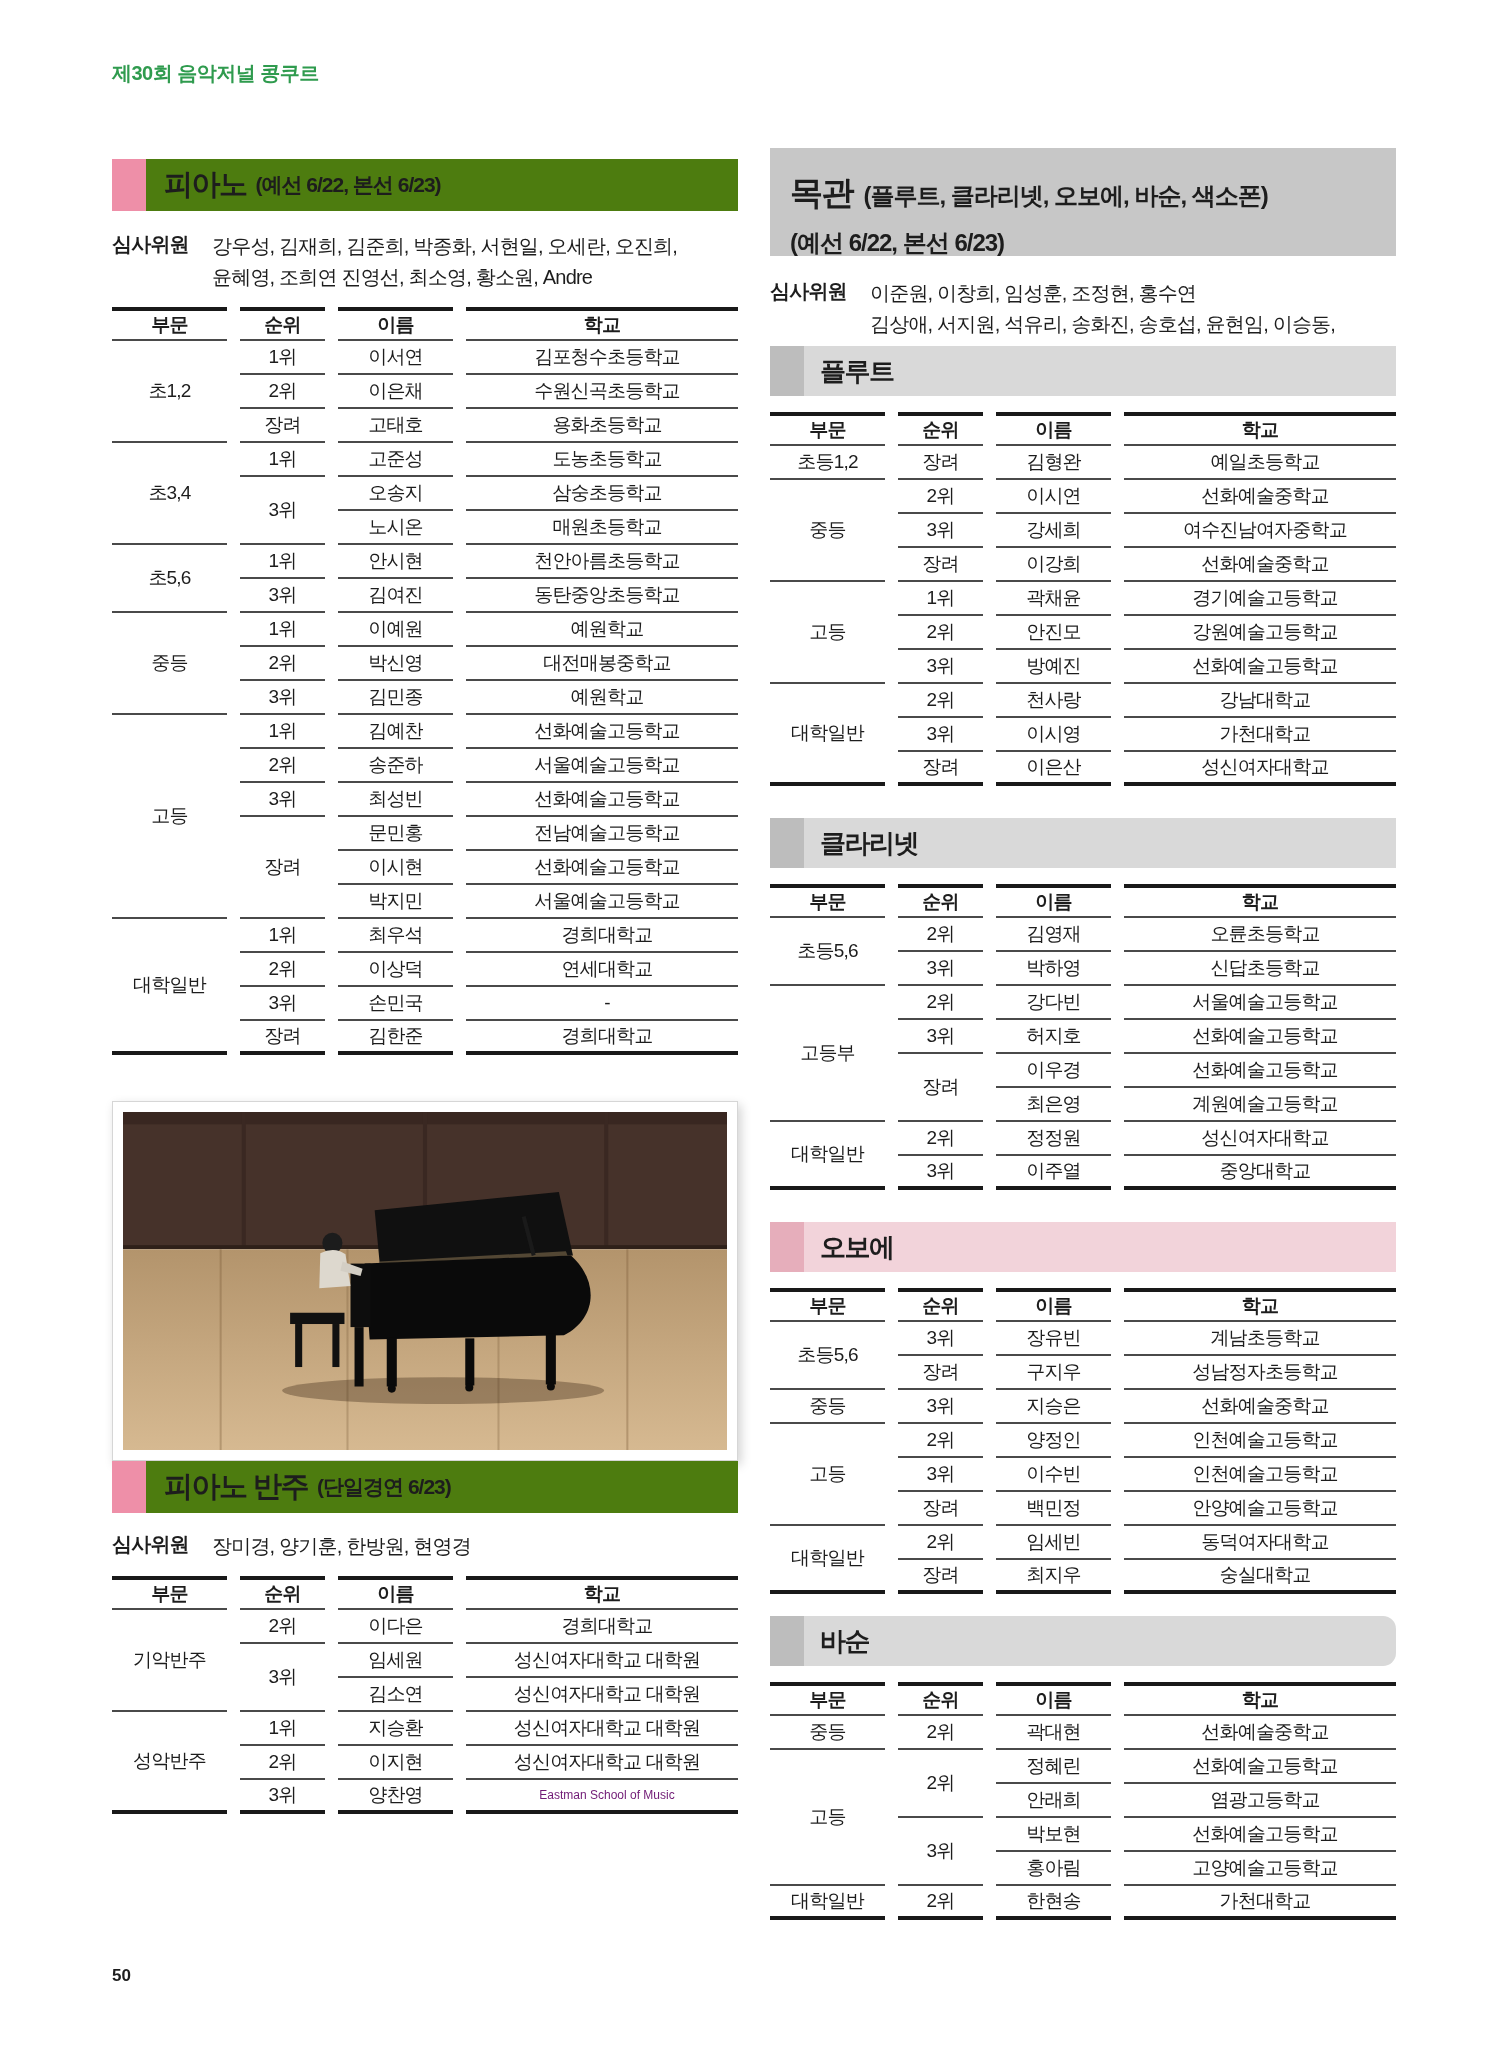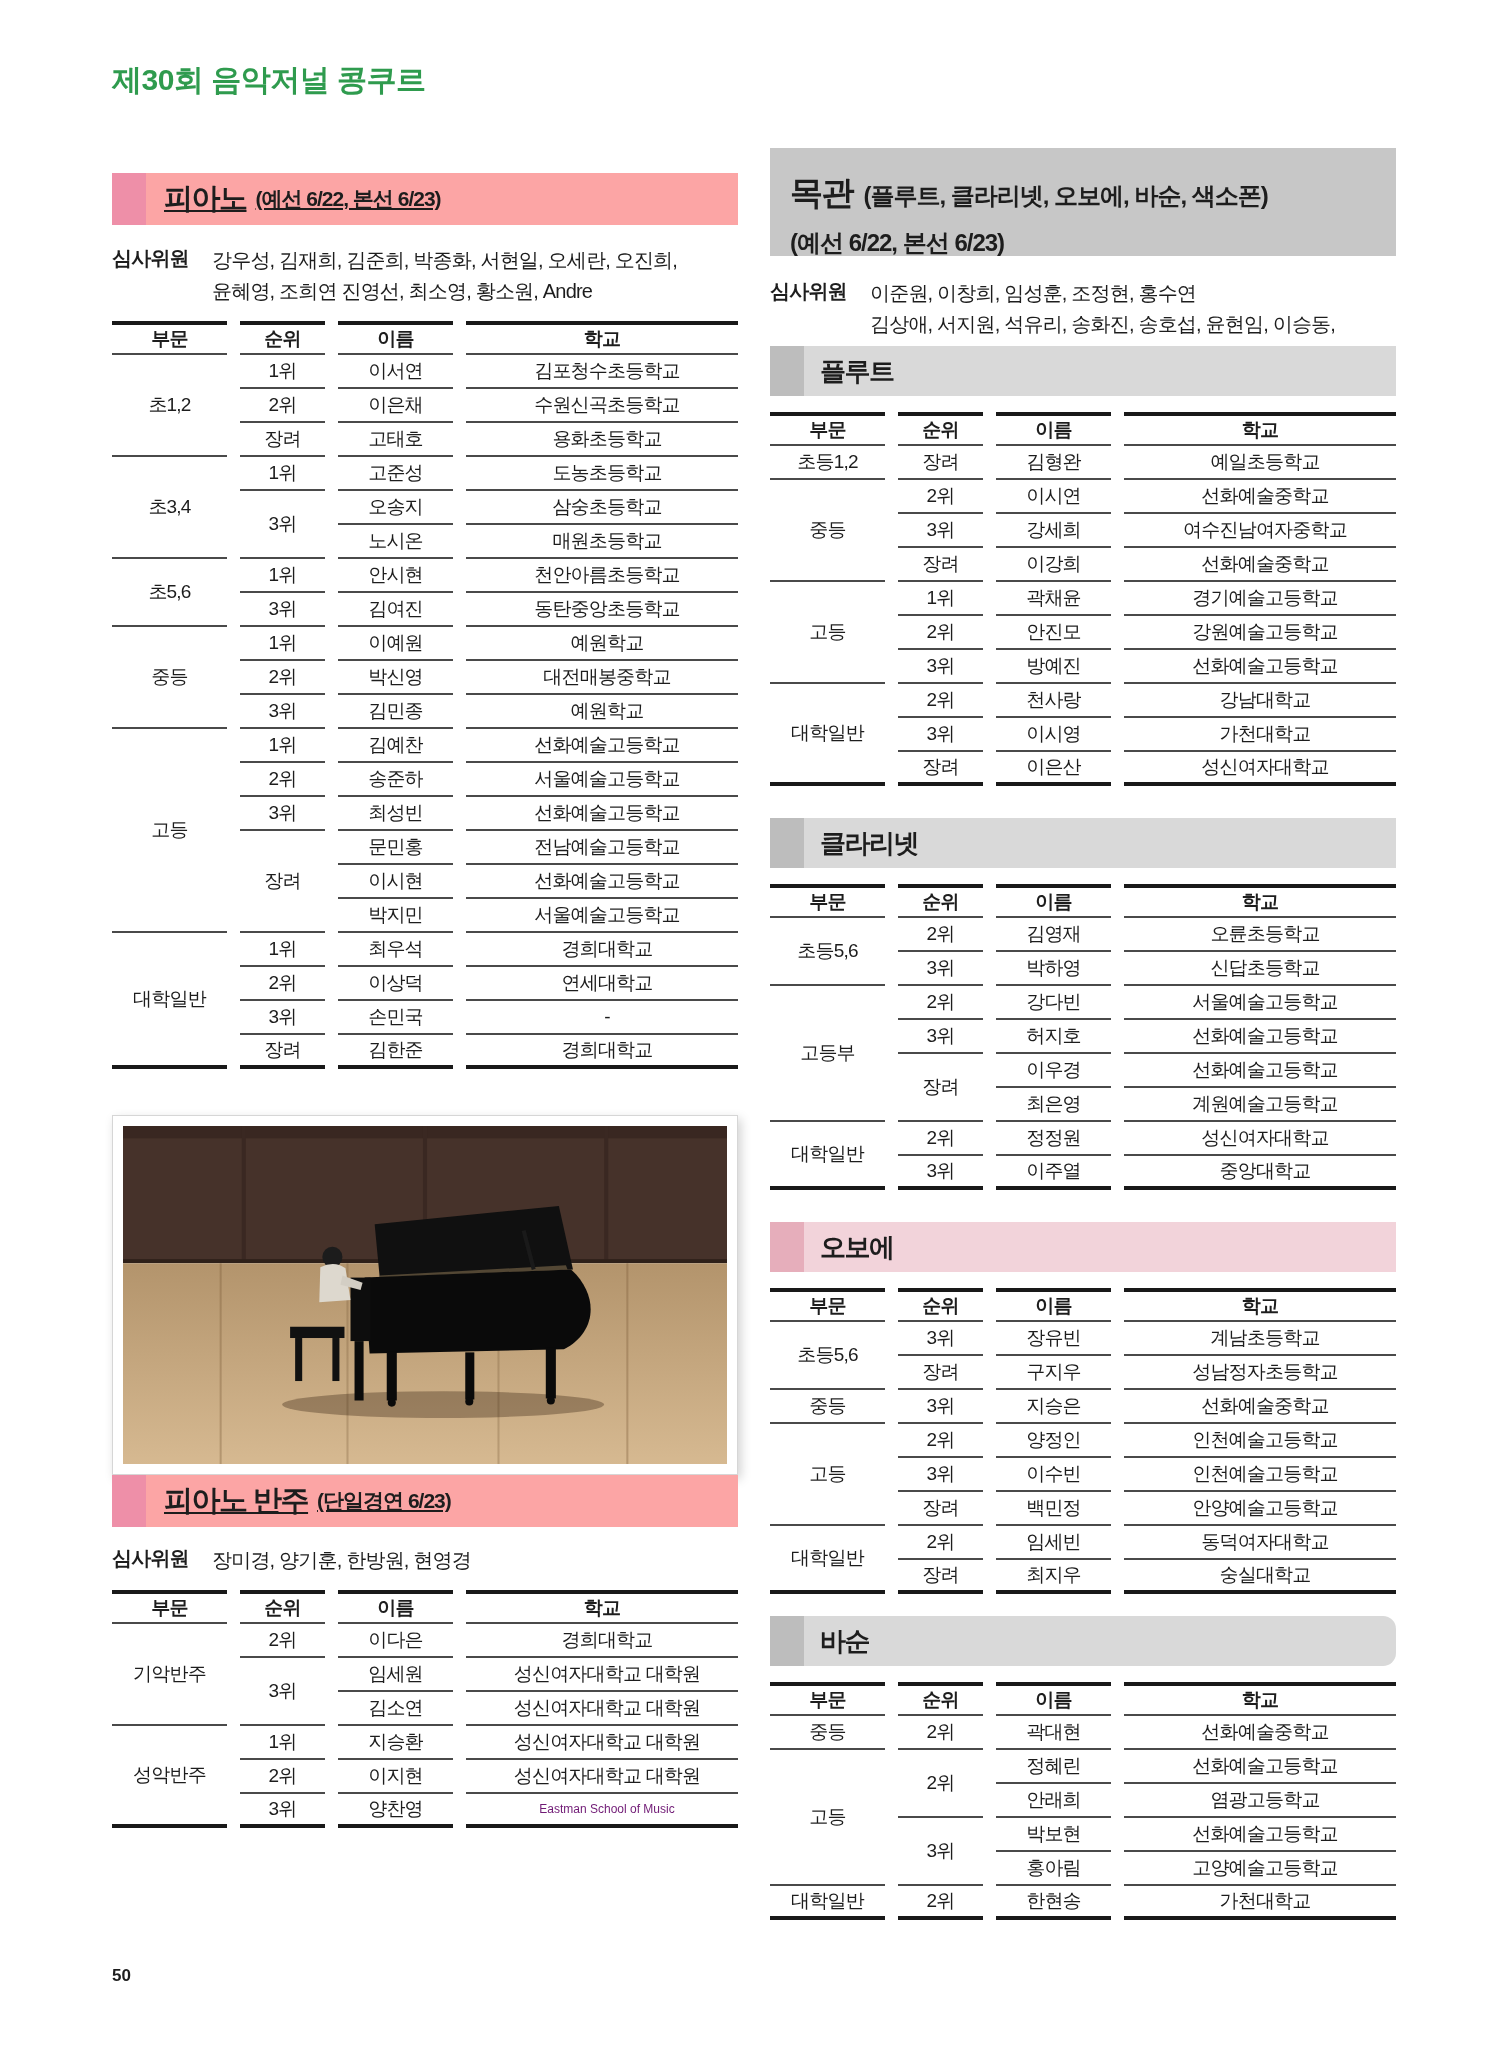--- a/index.html
+++ b/index.html
@@ -7,24 +7,24 @@
   body {
     width:1497px; height:2048px; position:relative;
     background:#ffffff; color:#1d1d1d;
     font-family:"Liberation Sans","DejaVu Sans",sans-serif;
     overflow:hidden;
   }
   .col { position:absolute; }
   .col-left  { left:112px; top:60px;  width:626px; }
   .col-right { left:770px; top:148px; width:626px; }
 
-  .kicker { color:#2f9b4e; font-size:30px; font-weight:700; letter-spacing:-0.5px; }
+  .kicker { color:#2f9b4e; font-size:20px; font-weight:700; letter-spacing:-0.5px; }
 
   
-  .bar-main { height:52px; background:#fca5a5; position:relative; display:flex; align-items:center;text-decoration:underline; }
+  .bar-main { height:52px; background:#4d7c0f; position:relative; display:flex; align-items:center; }
   .bar-main .sq { position:absolute; left:0; top:0; width:34px; height:52px; background:#ee8fa8; }
   .bar-title { margin-left:52px; font-size:29px; font-weight:700; letter-spacing:-1.5px; white-space:nowrap; }
   .bar-subtt { font-size:21px; font-weight:700; margin-left:9px; letter-spacing:-1px; white-space:nowrap; }
 
   
   .bar-wood { height:108px; background:#c7c7c7; padding:20px 0 0 20px; }
   .bar-wood .l1 { line-height:50px; white-space:nowrap; }
   .bar-wood .big { font-size:33px; font-weight:700; letter-spacing:-1.5px; }
   .bar-wood .mid { font-size:24px; font-weight:700; letter-spacing:-1px; margin-left:6px; }
   .bar-wood .l2  { font-size:24px; font-weight:700; letter-spacing:-1px; line-height:38px; }

